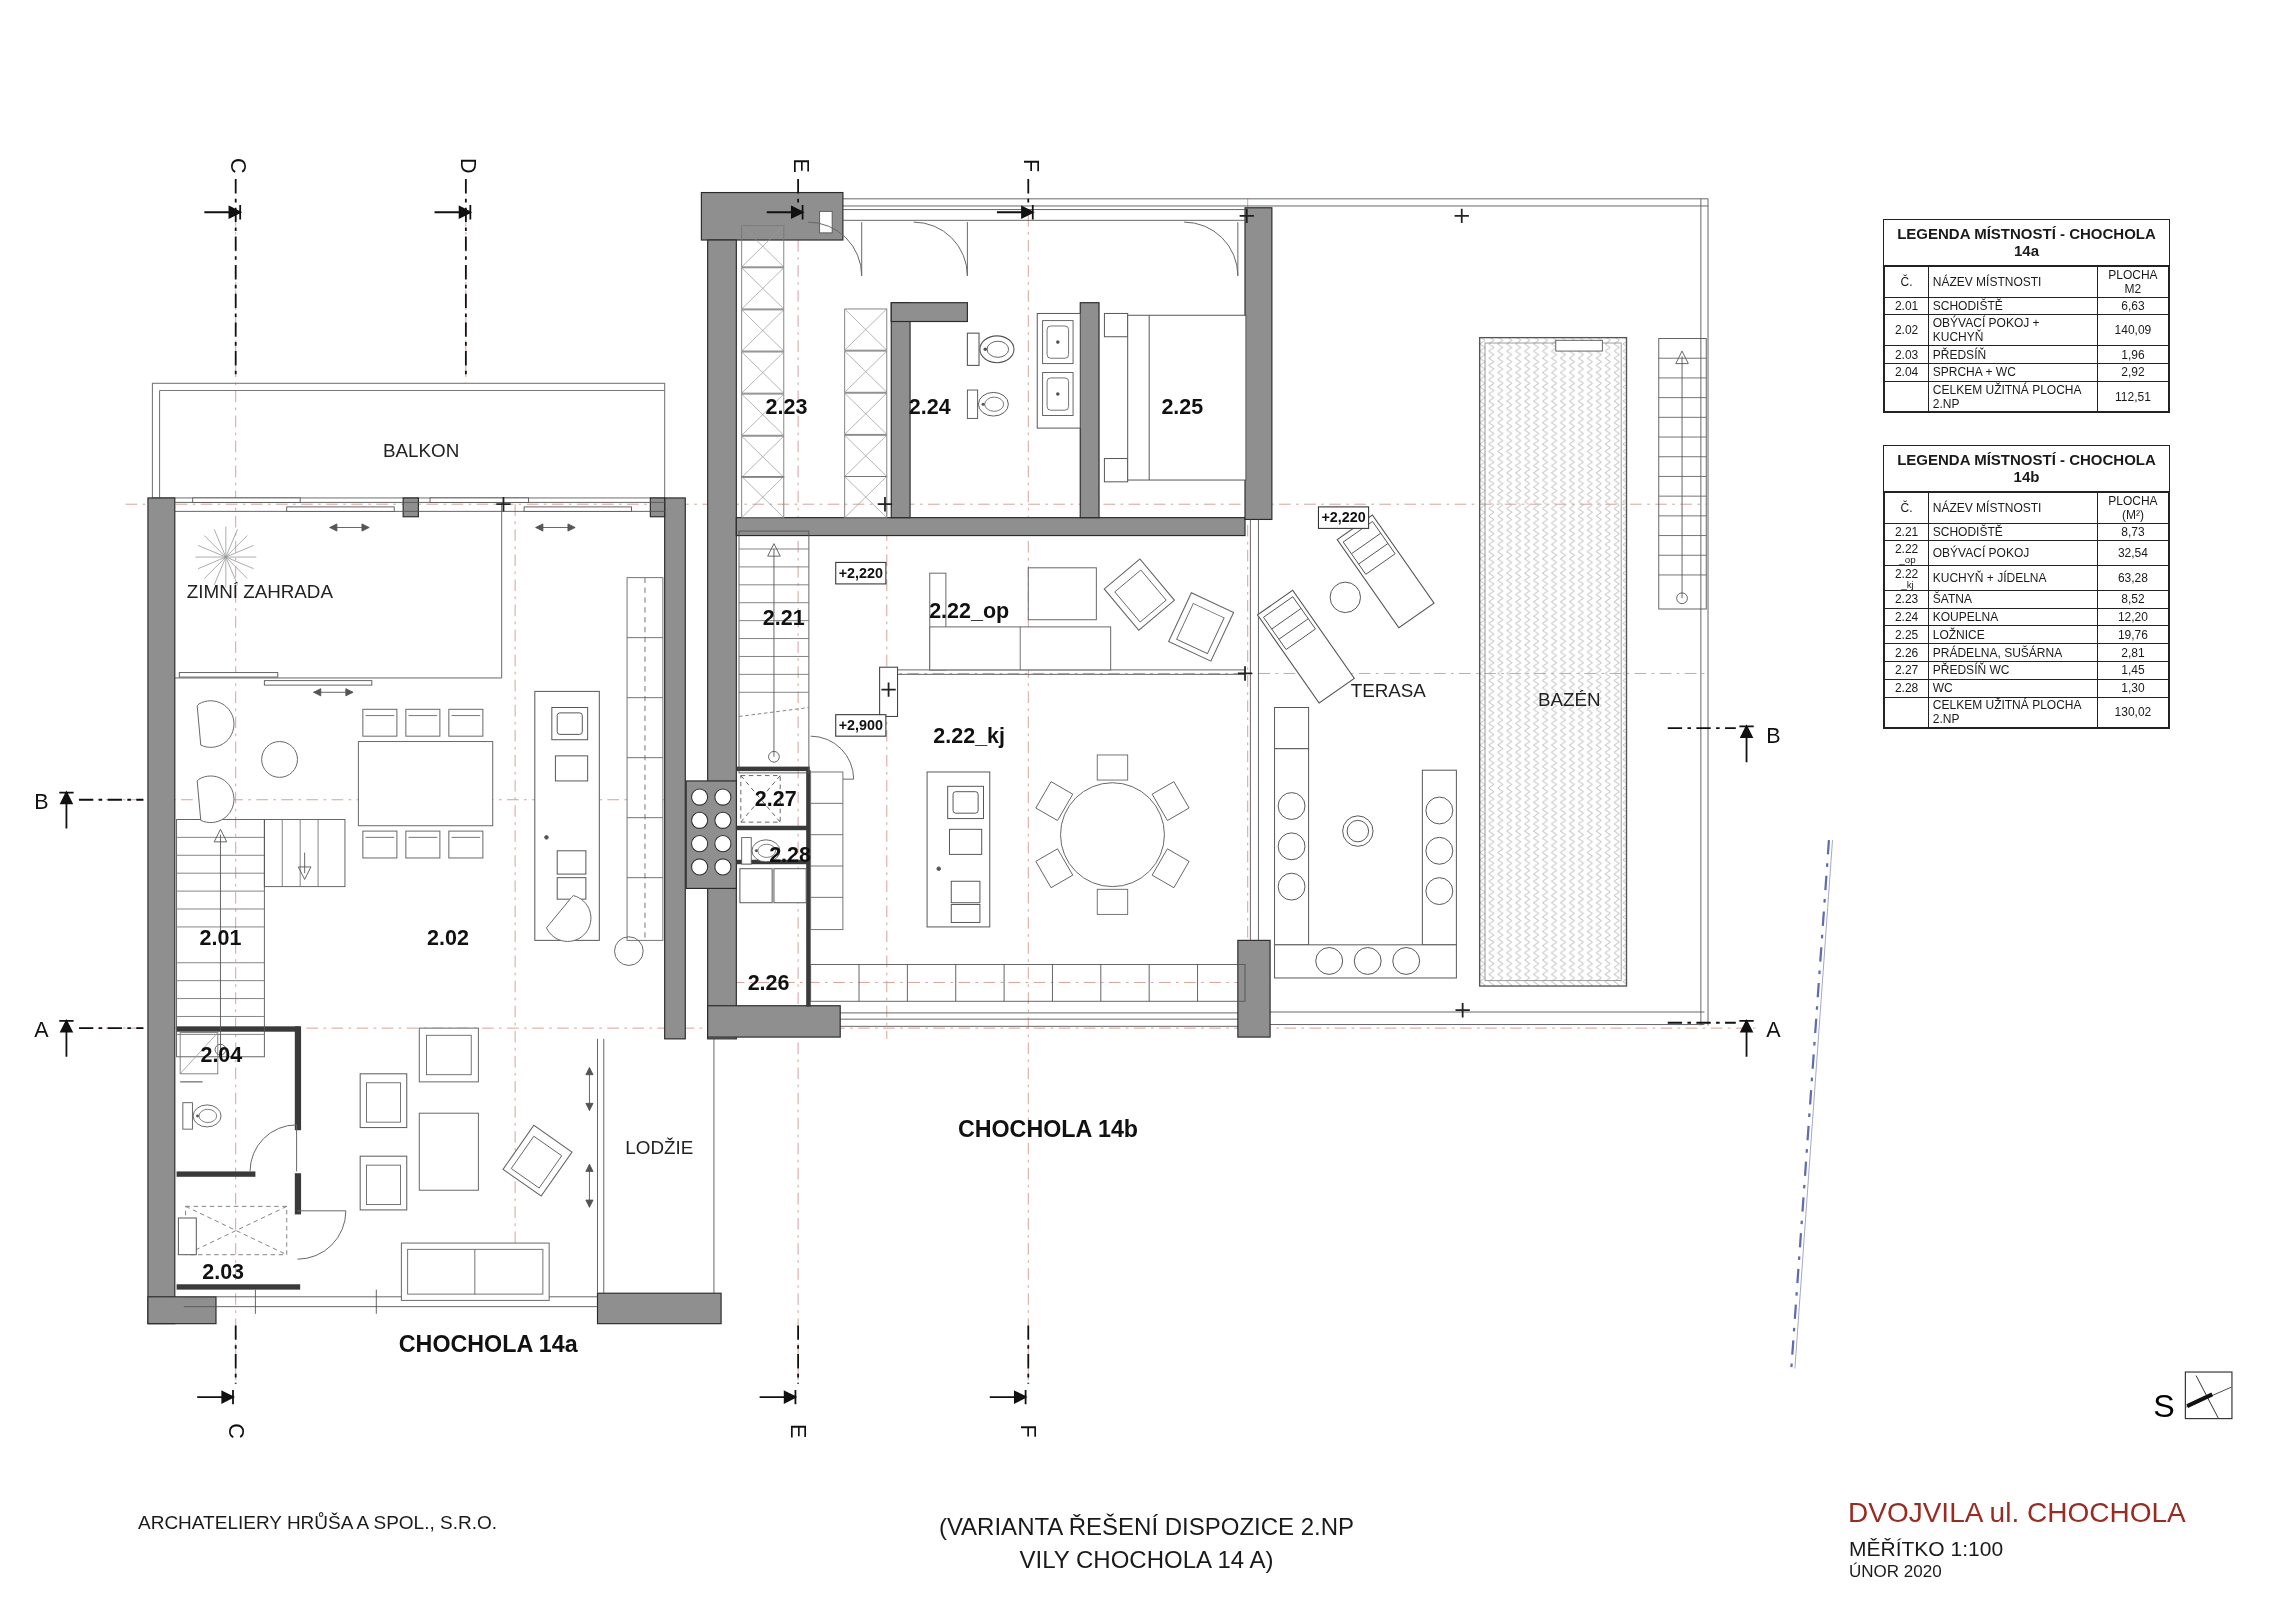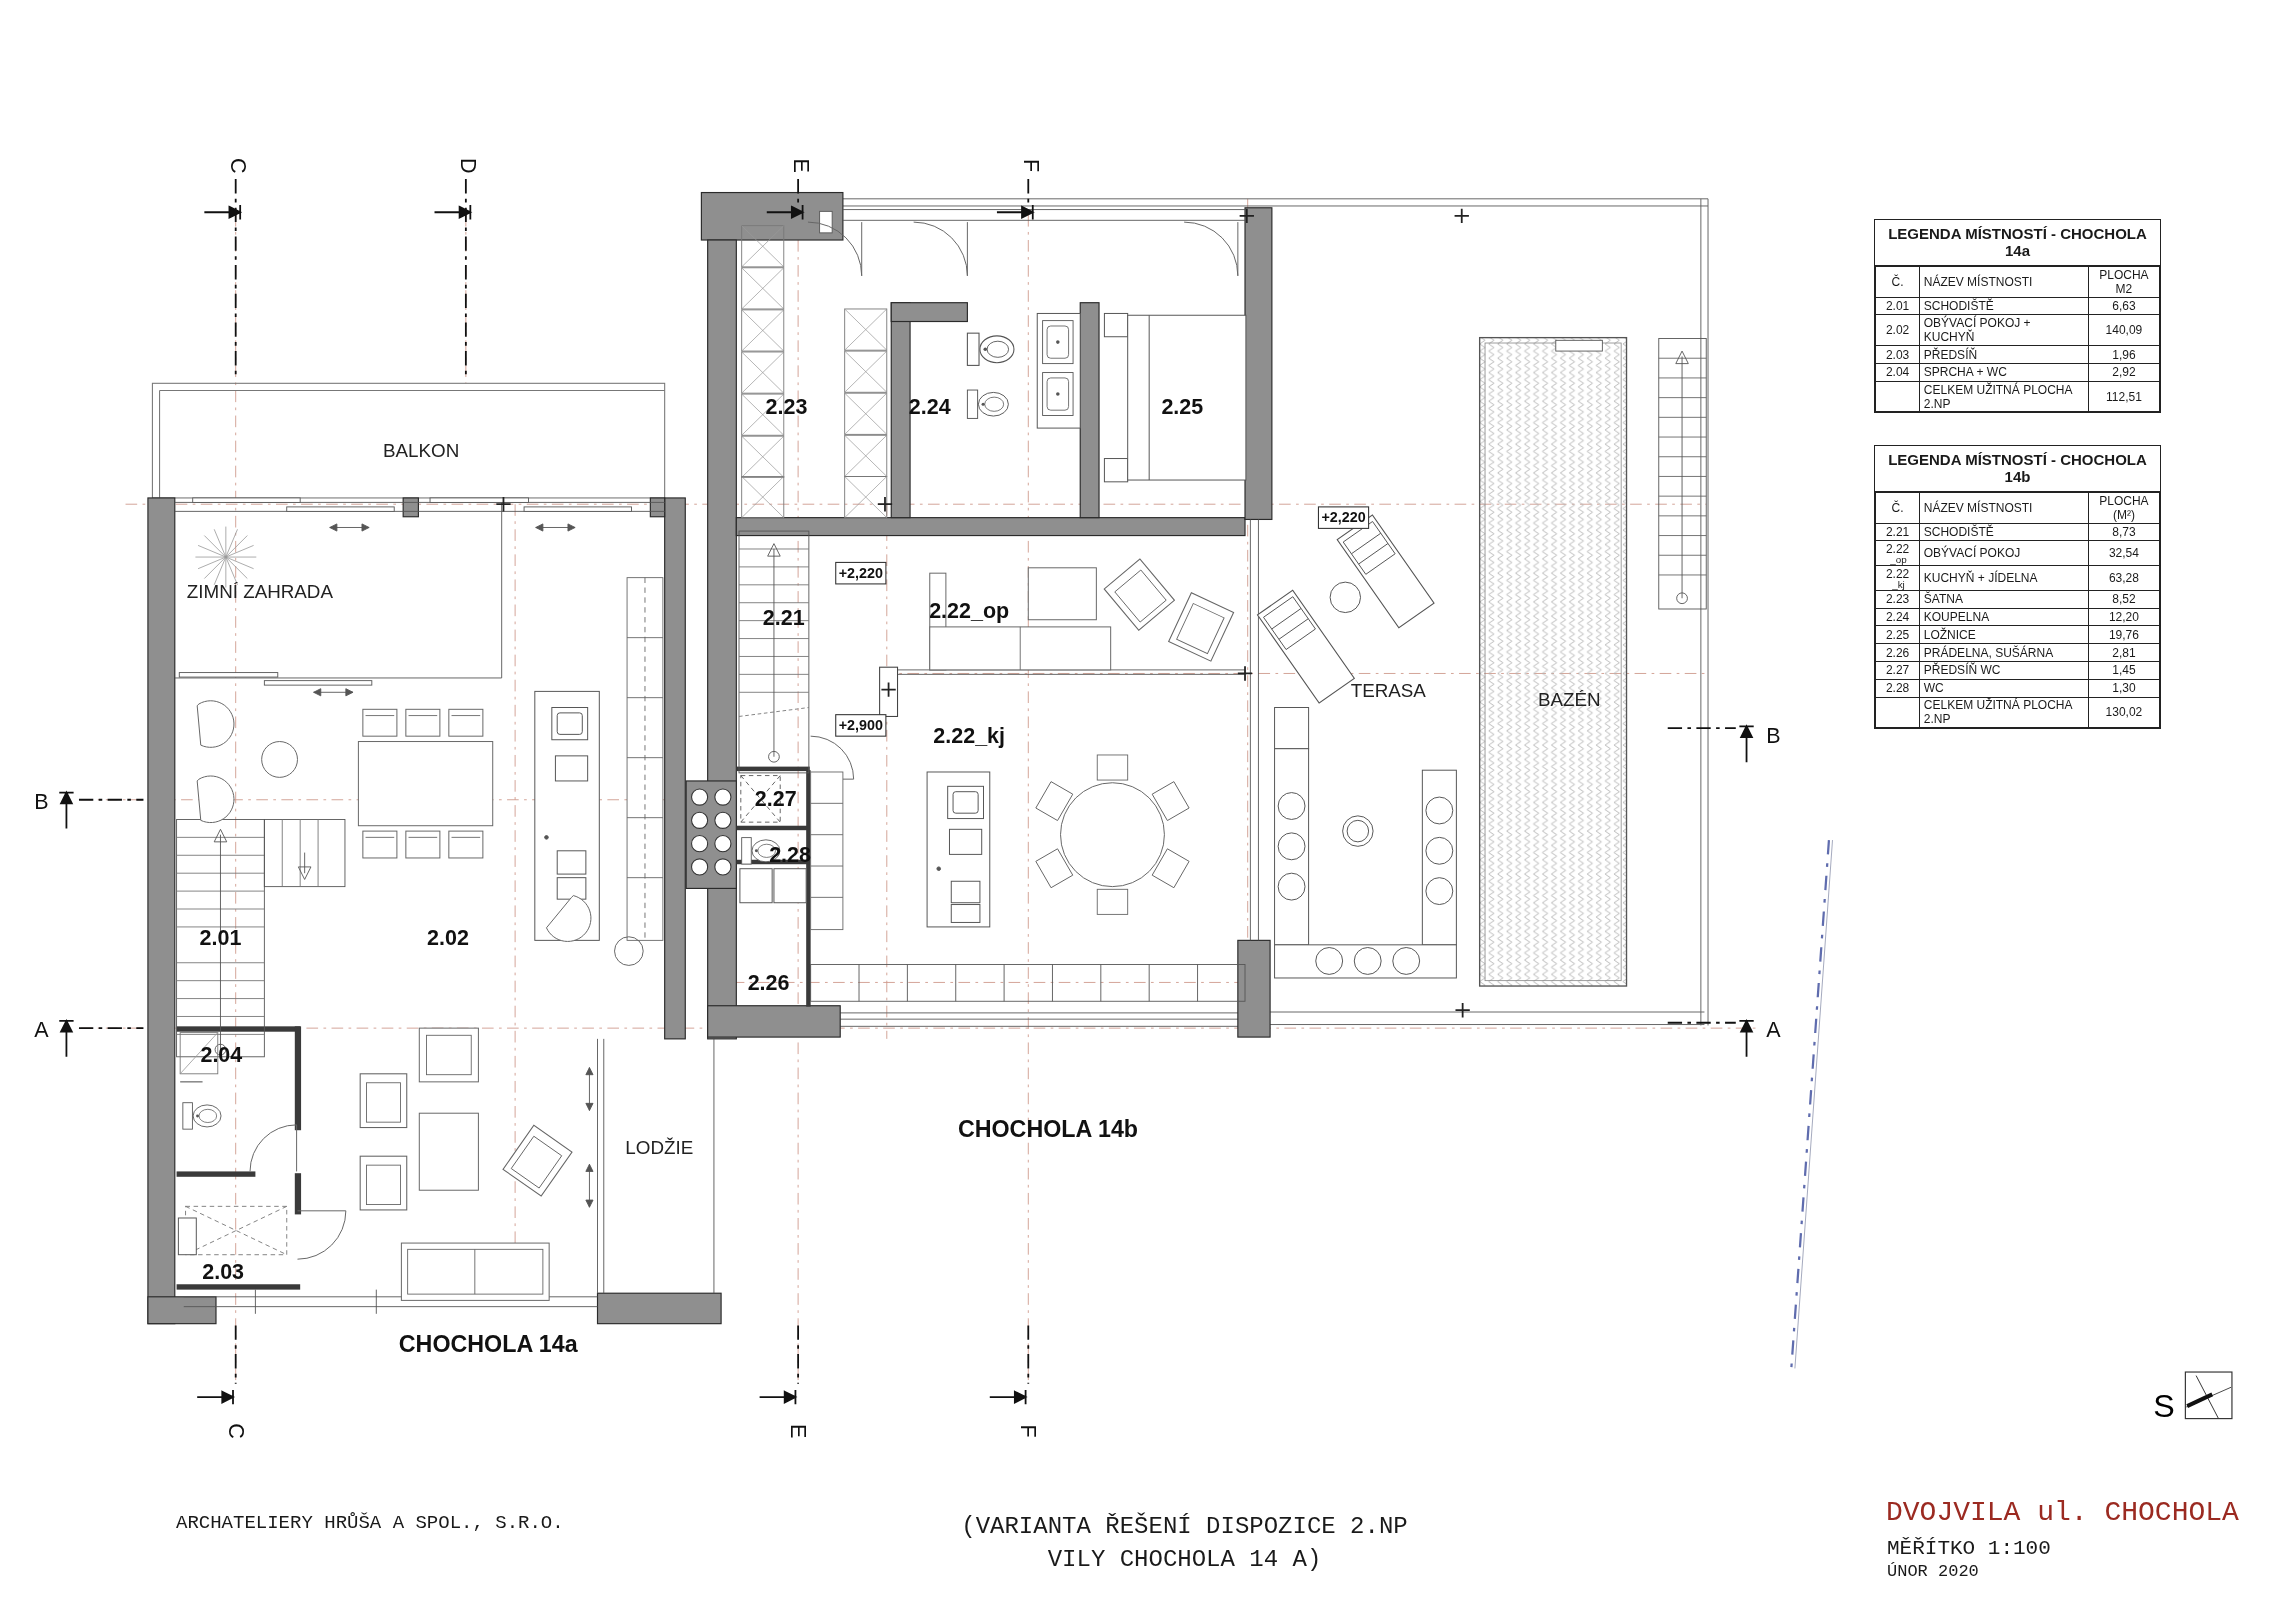--- a/index.html
+++ b/index.html
@@ -5,33 +5,33 @@
   html,body{margin:0;padding:0;background:#fff;}
   #page{position:relative;width:2293px;height:1621px;background:#fff;overflow:hidden;
         font-family:"Liberation Sans",sans-serif;color:#1a1a1a;}
   svg text{font-family:"Liberation Sans",sans-serif;}
   .room-lbl{font-weight:bold;font-size:24px;fill:#111;}
   .area-lbl{font-size:21px;fill:#222;}
   .big-lbl{font-weight:bold;font-size:26px;fill:#111;}
   .sec-lbl{font-size:24px;fill:#111;}
   .elev-lbl{font-weight:bold;font-size:16px;fill:#111;}
   
-  .legend{position:absolute;width:285px;border:1.8px solid #222;background:#fff;}
+  .legend{position:absolute;width:285px;border:1.8px solid #222;background:#fff;margin-left:9px;}
   .legend table{border-collapse:collapse;width:100%;table-layout:fixed;}
   .legend .ttl{font-weight:bold;font-size:15px;text-align:center;padding:5.4px 1.8px;
                border-bottom:1.3px solid #222;letter-spacing:0;}
   .legend th,.legend td{border:0.9px solid #222;font-size:12px;padding:0.9px 3.6px;height:15px;}
   .legend th{font-weight:normal;}
   .legend .c-num{width:36px;text-align:center;}
   .legend .c-name{text-align:left;}
   .legend .c-area{width:63px;text-align:center;}
   .legend .sub{display:block;font-size:9.9px;line-height:8px;text-align:center;padding-left:1.8px;}
   .legend tfoot td{font-size:12px;}
   
-  .serif{font-family:Liberation Mono, monospace;margin-left:38px;}
+  .serif{font-family:Liberation Sans, sans-serif;}
   #main-title{position:absolute;left:887px;top:1510px;width:519px;text-align:center;
               font-size:24px;line-height:33px;}
   #architect{position:absolute;left:138px;top:1512px;font-size:19px;}
   #project-title{position:absolute;left:1848px;top:1497px;font-size:28px;color:#9b2a21;}
   #scale-line{position:absolute;left:1849px;top:1537px;font-size:21px;}
   #date-line{position:absolute;left:1849px;top:1562px;font-size:17px;}
 </style>
 </head>
 <body>
 

